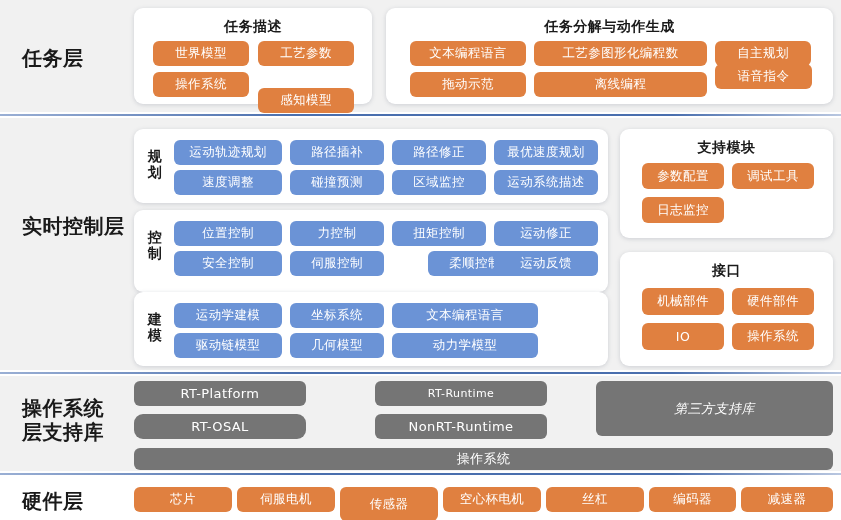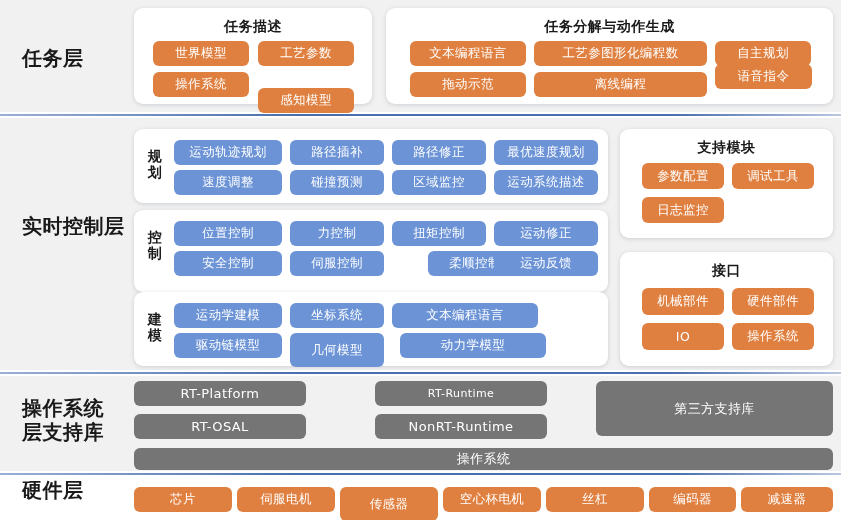--- a/index.html
+++ b/index.html
@@ -126,22 +126,22 @@
     <div class="chip chip-blue" style="left:258px; top:41px; width:94px; height:25px;margin-left:36px;">柔顺控制</div>
     <div class="chip chip-blue" style="left:360px; top:41px; width:104px; height:25px;">运动反馈</div>
   </div>
 
   <div class="card" style="left:134px; top:292px; width:474px; height:74px;">
     <div class="side-label" style="left:10px; top:20px; width:22px;">建模</div>
     <div class="chip chip-blue" style="left:40px; top:11px; width:108px; height:25px;">运动学建模</div>
     <div class="chip chip-blue" style="left:156px; top:11px; width:94px; height:25px;">坐标系统</div>
     <div class="chip chip-blue" style="left:258px; top:11px; width:146px; height:25px;">文本编程语言</div>
     <div class="chip chip-blue" style="left:40px; top:41px; width:108px; height:25px;">驱动链模型</div>
-    <div class="chip chip-blue" style="left:156px; top:41px; width:94px; height:34px;">几何模型</div>
-    <div class="chip chip-blue" style="left:258px; top:41px; width:146px; height:25px;margin-left:8px;">动力学模型</div>
+    <div class="chip chip-blue" style="left:156px; top:41px; width:94px; height:25px;">几何模型</div>
+    <div class="chip chip-blue" style="left:258px; top:41px; width:146px; height:25px;">动力学模型</div>
   </div>
 
   <div class="card" style="left:620px; top:129px; width:213px; height:109px;">
     <div class="card-title" style="margin-top:10px;">支持模块</div>
     <div class="chip chip-orange" style="left:22px; top:34px; width:82px; height:26px;">参数配置</div>
     <div class="chip chip-orange" style="left:112px; top:34px; width:82px; height:26px;">调试工具</div>
     <div class="chip chip-orange" style="left:22px; top:68px; width:82px; height:26px;">日志监控</div>
   </div>
 
   <div class="card" style="left:620px; top:252px; width:213px; height:114px;">
@@ -153,30 +153,30 @@
   </div>
 
   <div class="divider" style="top:372px;"></div>
 
   <div class="band band-bg-gray" style="top:376px; height:95px;"></div>
 
   <div class="layer-label" style="left:22px; top:396px; width:118px;"><span>操作系统</span><br><span>层支持库</span></div>
 
   <div class="chip chip-gray" style="left:134px; top:381px; width:172px; height:25px; font-size:13px;">RT-Platform</div>
   <div class="chip chip-gray" style="left:375px; top:381px; width:172px; height:25px; font-size:11px;">RT-Runtime</div>
-  <div class="chip chip-gray" style="left:596px; top:381px; width:237px; height:55px; font-size:13px;">第三方支持库</div>
-  <div class="chip chip-gray" style="left:134px; top:414px; width:172px; height:25px; font-size:13px;">RT-OSAL</div>
+  <div class="chip chip-gray" style="left:596px; top:381px; width:237px; height:55px; font-size:13px;font-style:italic;">第三方支持库</div>
+  <div class="chip chip-gray" style="left:134px; top:414px; width:172px; height:25px; font-size:13px;border-radius:9px;">RT-OSAL</div>
   <div class="chip chip-gray" style="left:375px; top:414px; width:172px; height:25px; font-size:13px;">NonRT-Runtime</div>
   <div class="chip chip-gray" style="left:134px; top:448px; width:699px; height:22px; font-size:13px;">操作系统</div>
 
   <div class="divider" style="top:473px;"></div>
 
   <div class="band band-bg-white" style="top:477px; height:43px;"></div>
 
-  <div class="layer-label" style="left:22px; top:478px; width:110px;">硬件层</div>
+  <div class="layer-label" style="left:22px; top:489px; width:110px;">硬件层</div>
 
   <div class="chip chip-orange" style="left:134px; top:487px; width:98px; height:25px;">芯片</div>
   <div class="chip chip-orange" style="left:237px; top:487px; width:98px; height:25px;text-align:center;">伺服电机</div>
   <div class="chip chip-orange" style="left:340px; top:487px; width:98px; height:34px;">传感器</div>
   <div class="chip chip-orange" style="left:443px; top:487px; width:98px; height:25px;">空心杯电机</div>
   <div class="chip chip-orange" style="left:546px; top:487px; width:98px; height:25px;">丝杠</div>
   <div class="chip chip-orange" style="left:649px; top:487px; width:87px; height:25px;">编码器</div>
   <div class="chip chip-orange" style="left:741px; top:487px; width:92px; height:25px;">减速器</div>
 
 </div>

